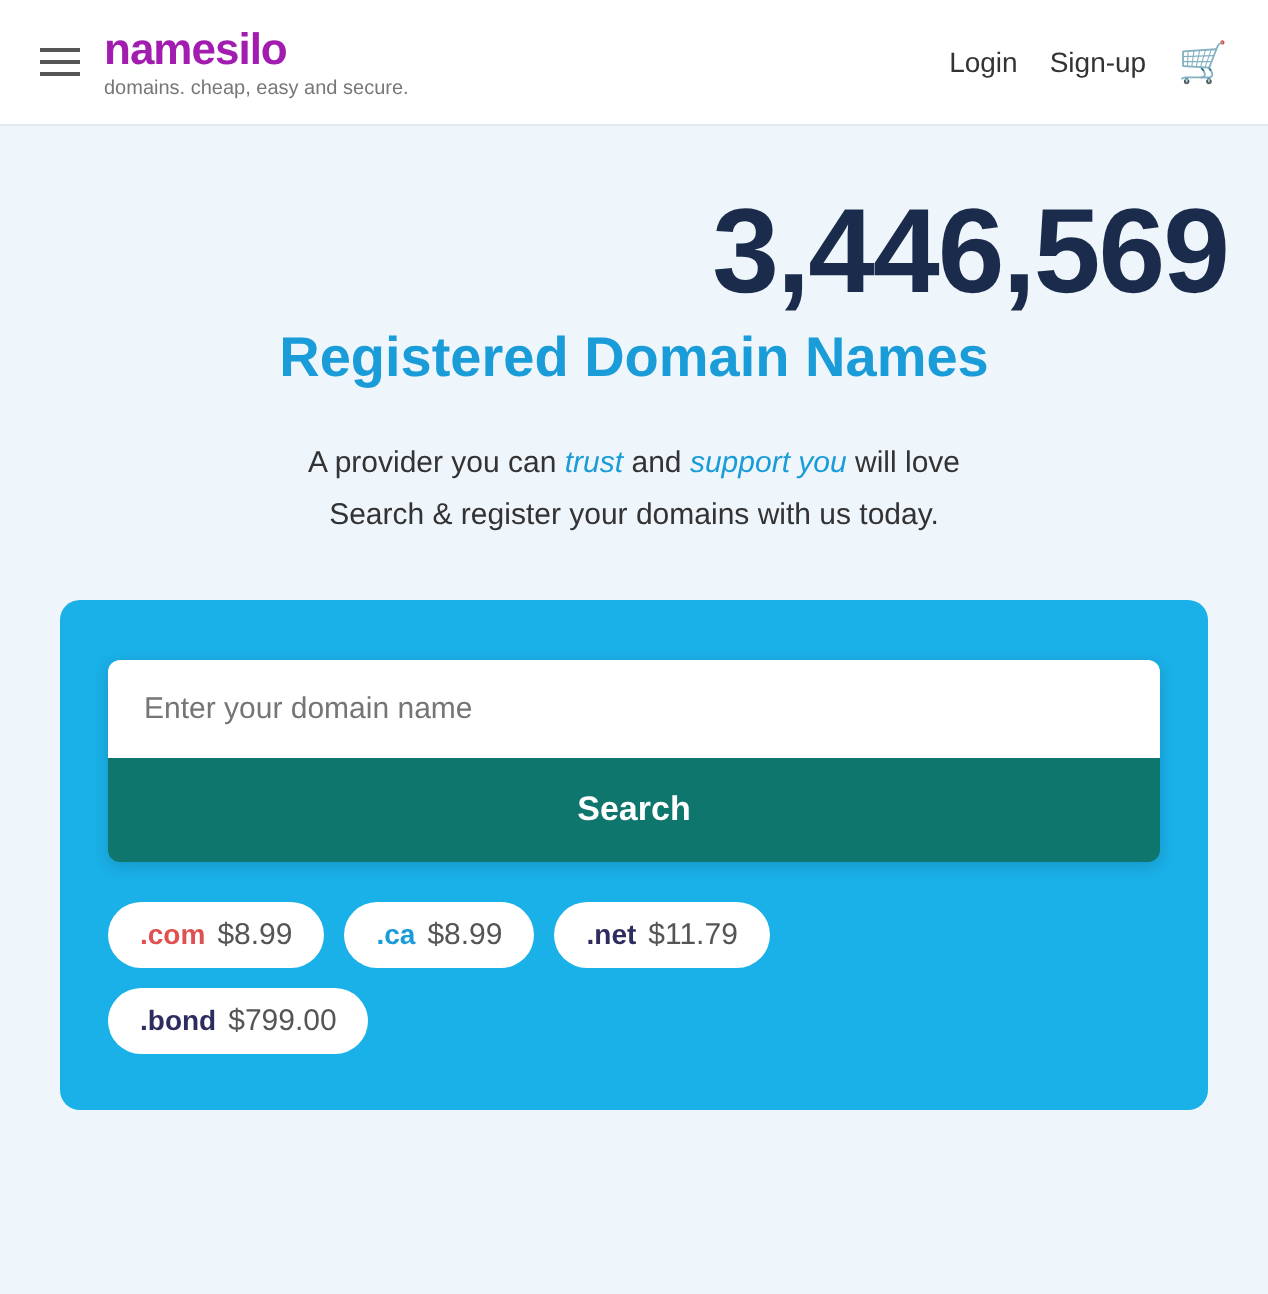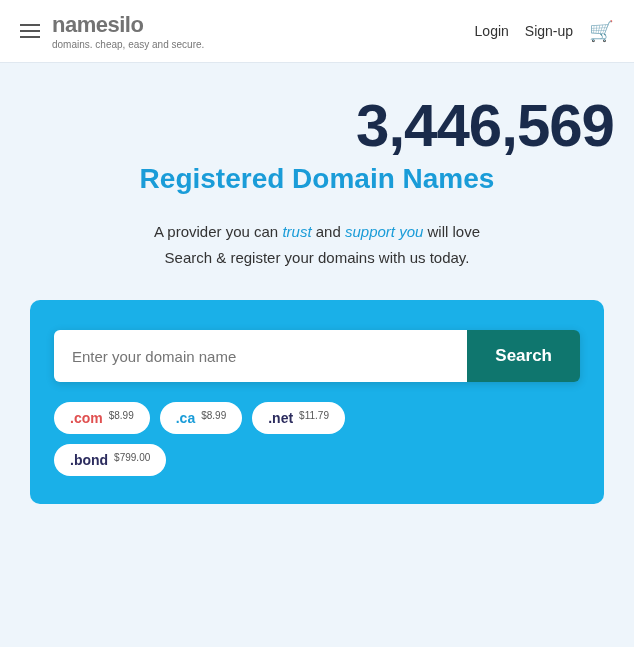--- a/index.html
+++ b/index.html
@@ -33,21 +33,21 @@
     }
     .hamburger span {
       display: block;
       width: 20px;
       height: 2px;
       background: #555;
     }
     .logo-text {
       font-size: 22px;
       font-weight: bold;
-      color: #737373;
+      color: #a21caf;
       letter-spacing: -0.5px;
     }
     .logo-tagline {
       font-size: 10px;
       color: #777;
       margin-top: 1px;
     }
     .header-right {
       display: flex;
       align-items: center;
@@ -107,20 +107,21 @@
       margin: 0 10px 20px 10px;
       padding: 30px 24px 28px 24px;
     }
 
     .search-bar {
       display: flex;
       border-radius: 6px;
       overflow: hidden;
       margin-bottom: 20px;
       box-shadow: 0 2px 8px rgba(0,0,0,0.15);
+      flex-direction: column;
     }
 
     .search-input {
       flex: 1;
       border: none;
       outline: none;
       padding: 16px 18px;
       font-size: 15px;
       color: #999;
       background: #fff;
@@ -159,21 +160,21 @@
     .tld-name {
       font-weight: 700;
       color: #1a2b4b;
     }
     .tld-name.red { color: #e05050; }
     .tld-name.blue { color: #1a9cd8; }
     .tld-name.dark { color: #2c2c5e; }
 
     .tld-price {
       color: #555;
-      font-size: 10px;
+      font-size: 15px;
     }
   </style>
 </head>
 <body>
 
 <header class="header">
   <div class="header-left">
     <div class="hamburger">
       <span></span>
       <span></span>

